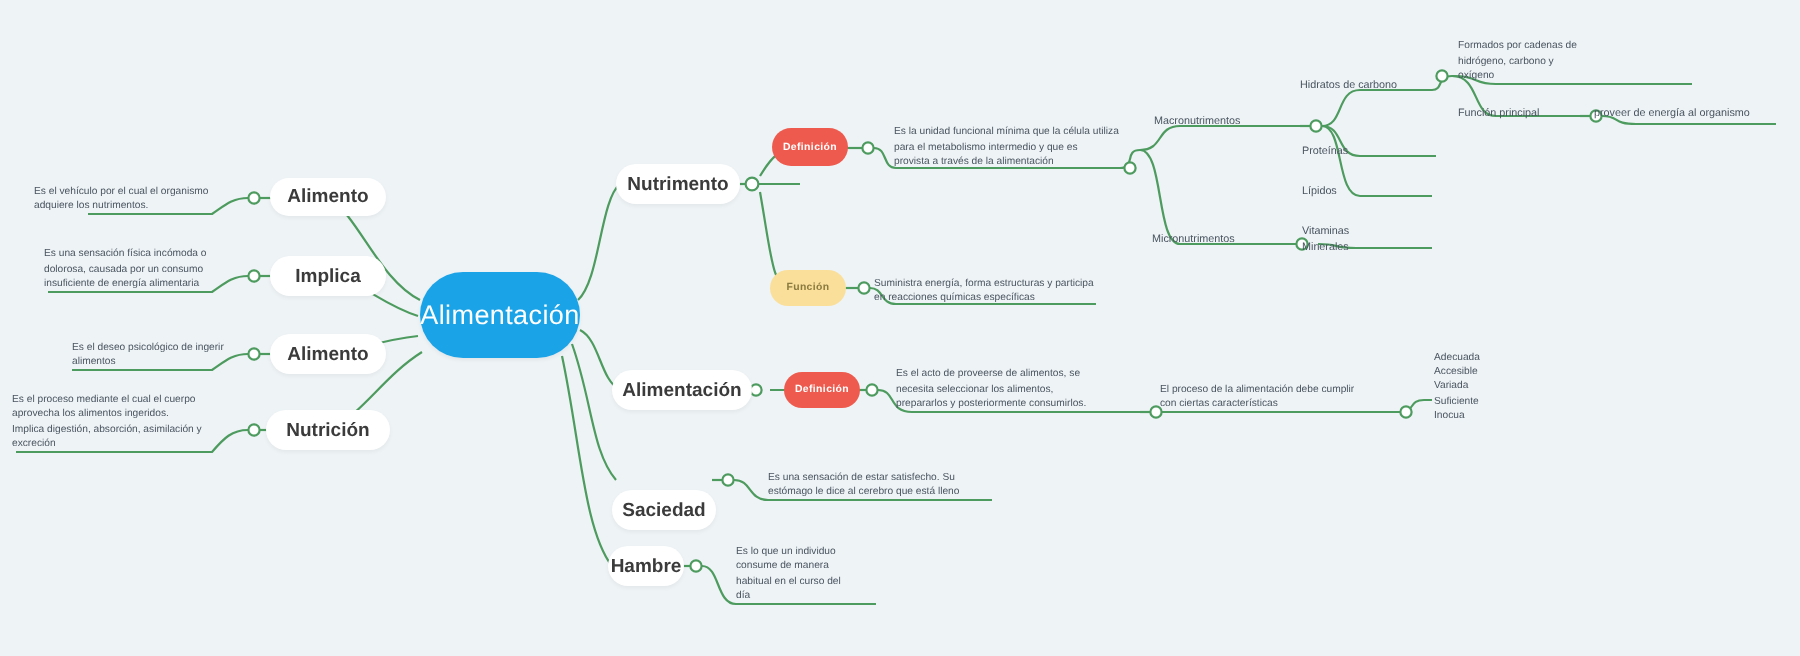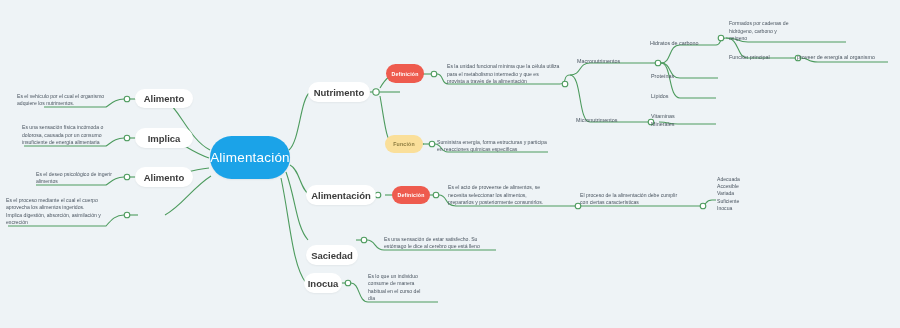--- a/index.html
+++ b/index.html
@@ -185,37 +185,38 @@
 
   <div class="node central" style="left:210px;top:136px;width:80px;height:43px;">
     <div>
       <div>Alimentación</div>
     </div>
   </div>
 
   <div class="node pill" style="left:135px;top:89px;width:58px;height:19px;">Alimento</div>
   <div class="node pill" style="left:135px;top:128px;width:58px;height:20px;">Implica</div>
   <div class="node pill" style="left:135px;top:167px;width:58px;height:20px;">Alimento</div>
+  <div class="node pill" style="left:133px;top:205px;width:62px;height:20px;">Nutrición</div>
 
   <div class="node txt" style="left:17px;top:85px;width:108px;height:22px;white-space:pre-line;">Es el vehículo por el cual el organismo
 adquiere los nutrimentos.</div>
   <div class="node txt" style="left:22px;top:120px;width:104px;height:26px;white-space:pre-line;">Es una sensación física incómoda o
 dolorosa, causada por un consumo
 insuficiente de energía alimentaria</div>
   <div class="node txt" style="left:36px;top:165px;width:90px;height:20px;white-space:pre-line;">Es el deseo psicológico de ingerir
 alimentos</div>
   <div class="node txt" style="left:6px;top:196px;width:120px;height:30px;white-space:pre-line;">Es el proceso mediante el cual el cuerpo
 aprovecha los alimentos ingeridos.
 Implica digestión, absorción, asimilación y
 excreción</div>
 
   <div class="node pill" style="left:308px;top:82px;width:62px;height:20px;">Nutrimento</div>
   <div class="node pill" style="left:306px;top:185px;width:70px;height:20px;">Alimentación</div>
   <div class="node pill" style="left:306px;top:230px;width:52px;height:20px;margin-top:15px;">Saciedad</div>
-  <div class="node pill" style="left:304px;top:273px;width:38px;height:20px;">Inocua</div>
+  <div class="node pill" style="left:304px;top:273px;width:38px;height:20px;">Hambre</div>
 
   <div class="node badge red" style="left:386px;top:64px;width:38px;height:19px;">Definición</div>
   <div class="node badge yellow" style="left:385px;top:135px;width:38px;height:18px;">Función</div>
   <div class="node badge red" style="left:392px;top:186px;width:38px;height:18px;">Definición</div>
 
   <div class="node txt" style="left:447px;top:60px;width:116px;height:25px;white-space:pre-line;">Es la unidad funcional mínima que la célula utiliza para el metabolismo intermedio y que es
 provista a través de la alimentación</div>
 
   <div class="node txt" style="left:437px;top:132px;width:112px;height:21px;white-space:pre-line;">Suministra energía, forma estructuras y participa en reacciones químicas específicas</div>
 

